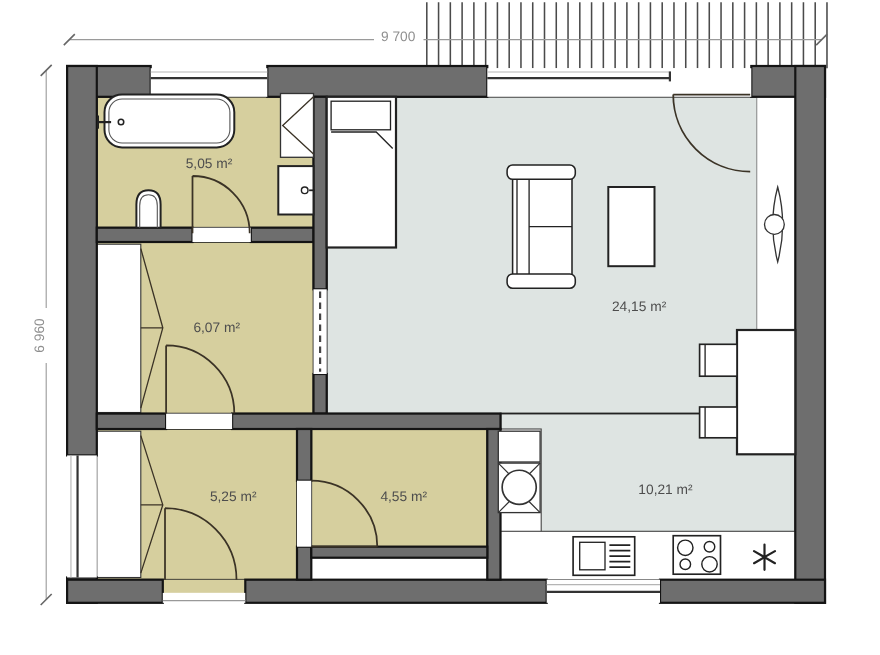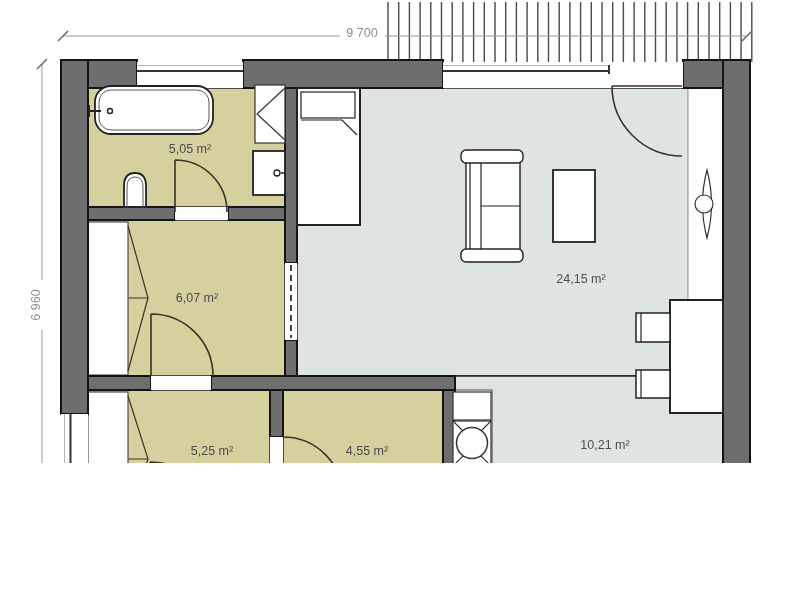--- a/index.html
+++ b/index.html
@@ -1,16 +1,16 @@
 <!DOCTYPE html>
 <html><head>
 <meta charset="utf-8">
 <style>
   html,body{margin:0;padding:0;background:#fff;}
-  .canvas{position:relative;width:800px;height:463px;background:#ffffff;overflow:hidden;
+  .canvas{position:relative;width:800px;height:595px;background:#ffffff;overflow:hidden;
           font-family:"Liberation Sans", sans-serif;}
   svg{display:block;}
   .wallstroke{stroke:#141414;stroke-width:2;}
   .thin{stroke:#333;stroke-width:1.2;fill:#fff;}
   .furn{stroke:#222;fill:#fff;}
   .doorarc{stroke:#3b3326;stroke-width:1.6;fill:none;}
   .dimline{stroke:#9a9a9a;stroke-width:1;}
   .dimtick{stroke:#666;stroke-width:1.4;}
   .dimtext{fill:#8f8f8f;font-size:12.5px;}
   .roomlabel{fill:#4d4d4d;font-size:12.5px;}

